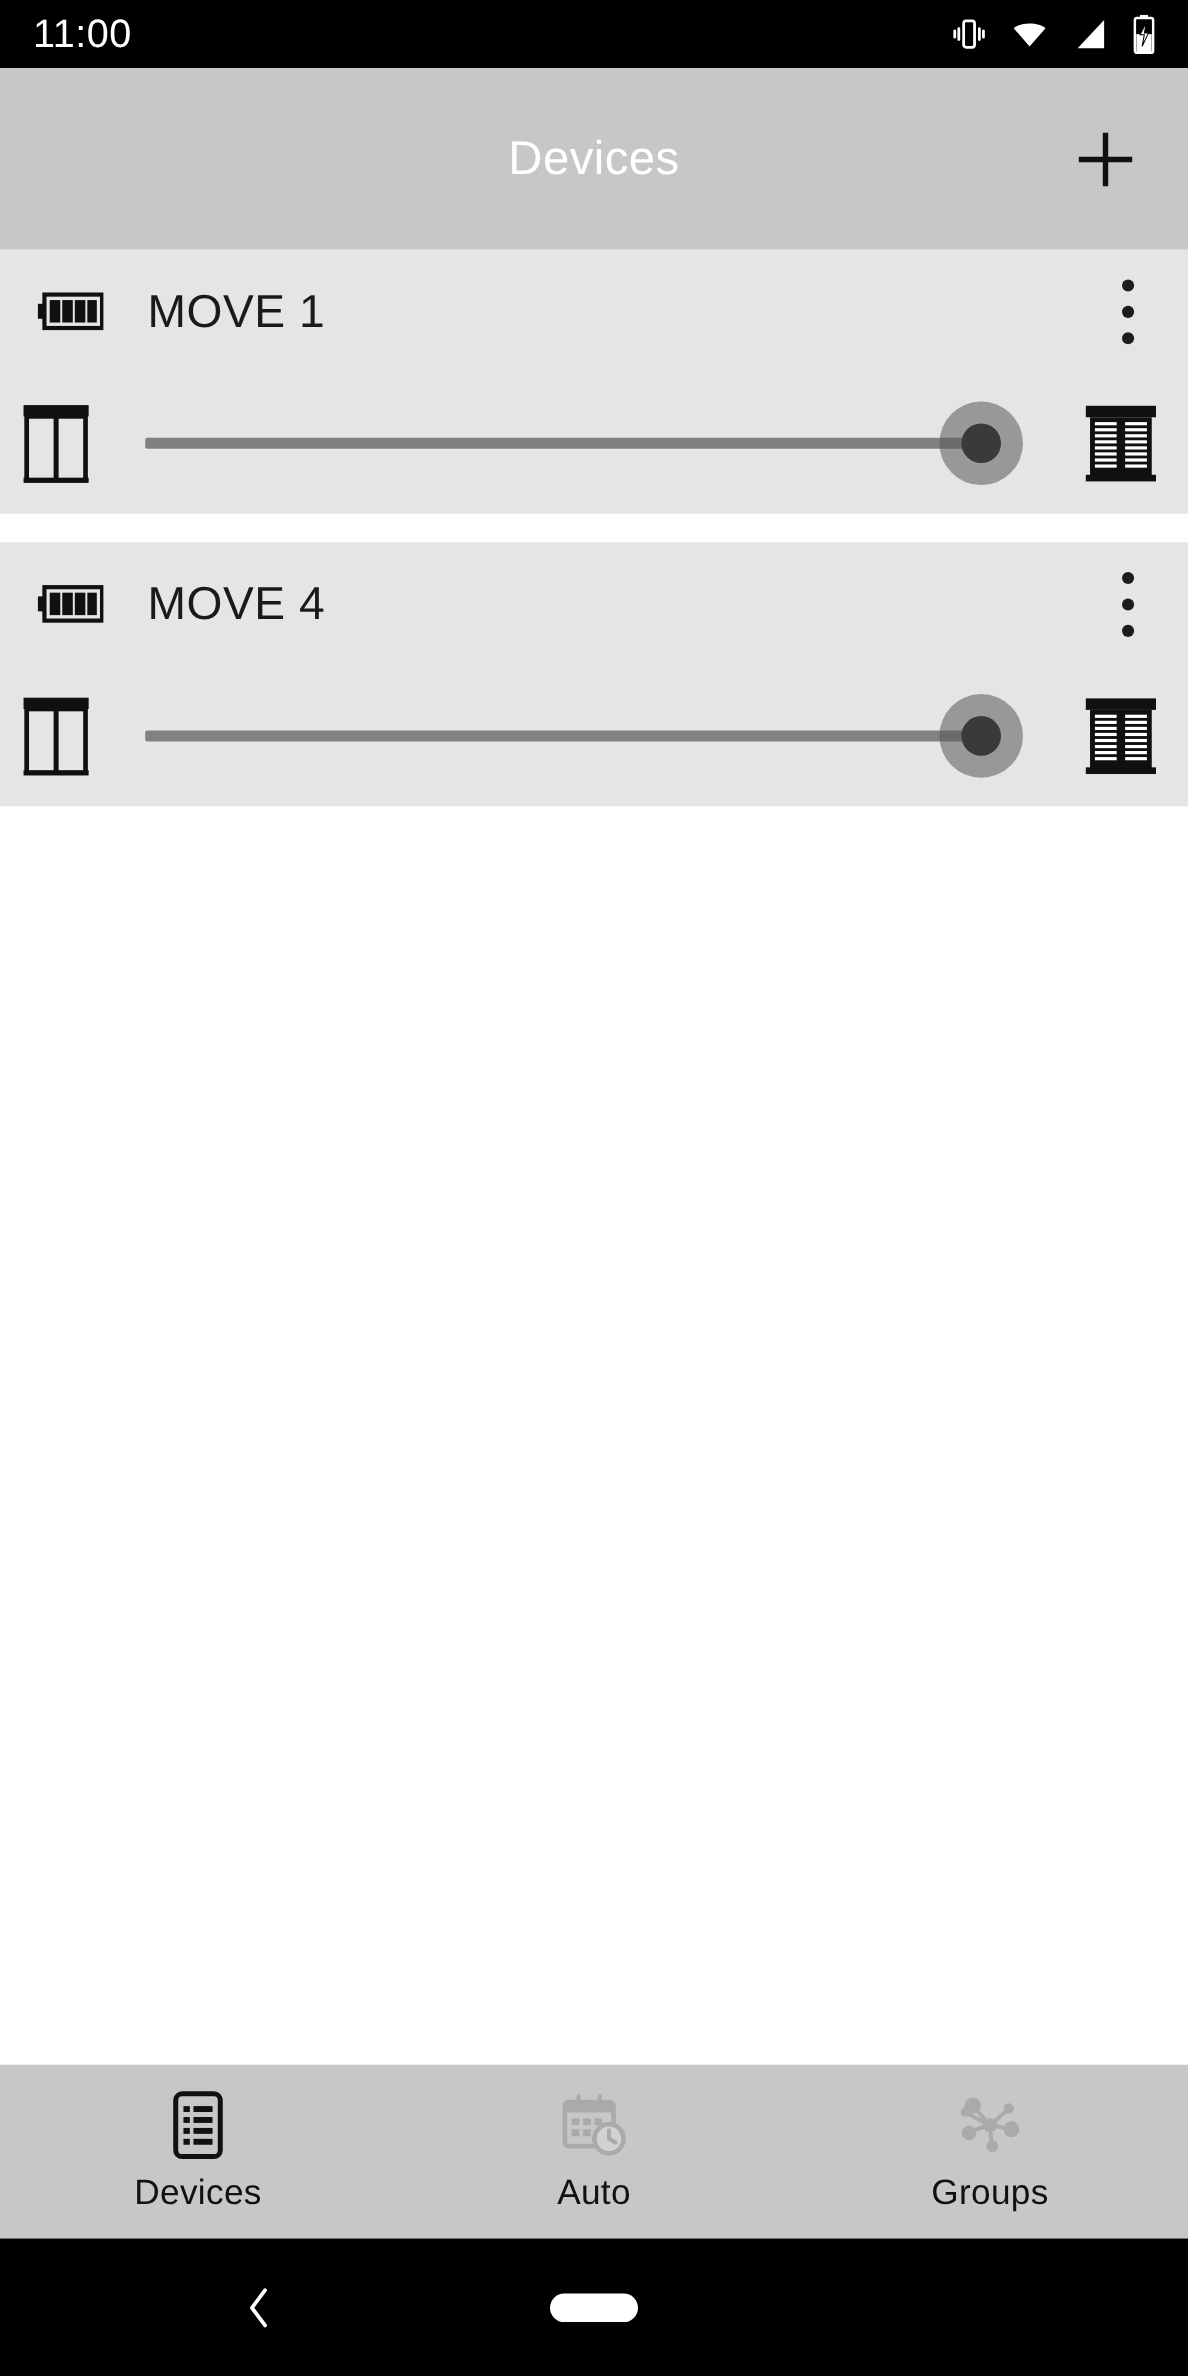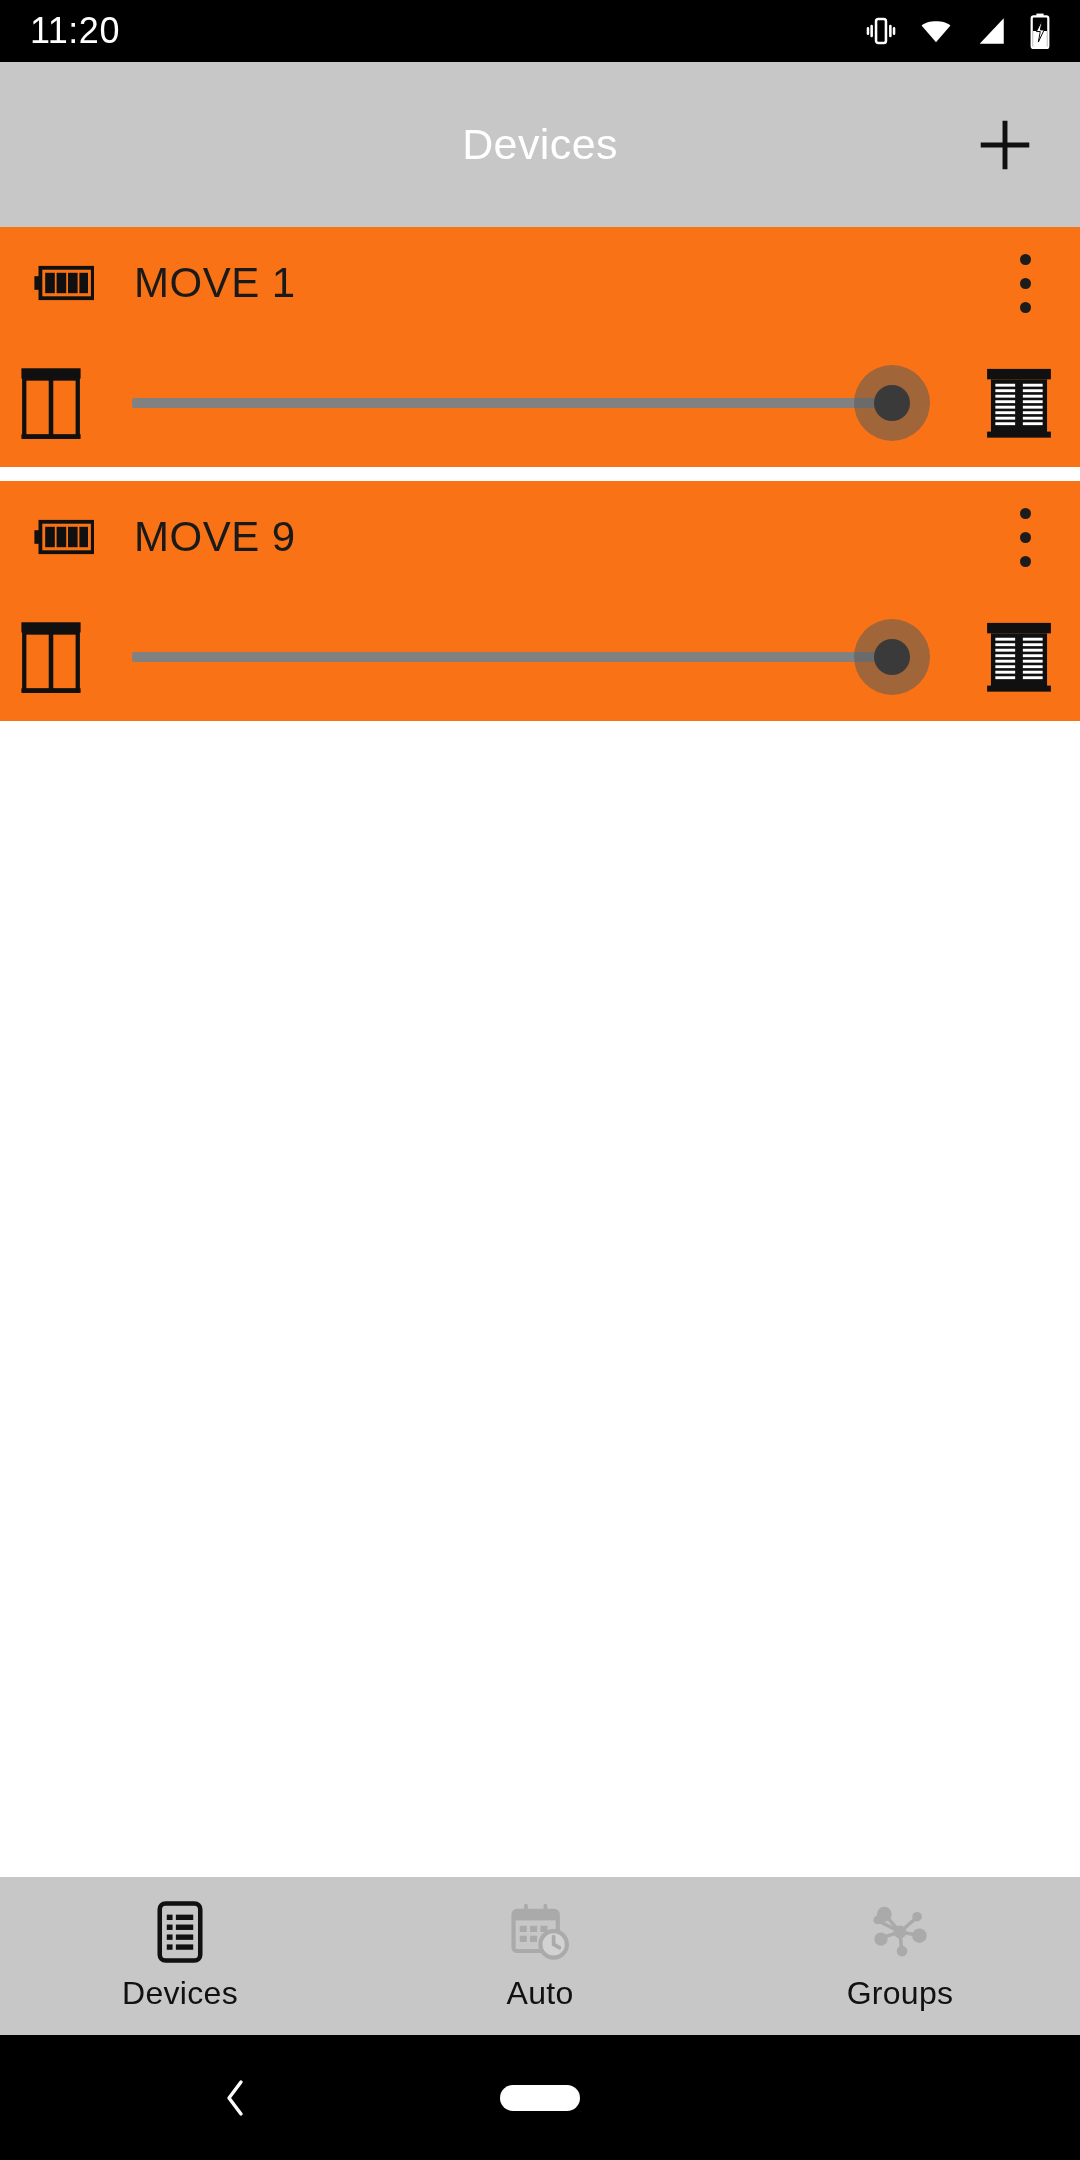--- a/index.html
+++ b/index.html
@@ -29,21 +29,21 @@
     color:#ffffff; font-size:43px; font-weight:400; letter-spacing:.4px;
   }
   .appbar-add {
     position:absolute; right:0; top:0; width:150px; height:165px;
     display:flex; align-items:center; justify-content:center;
   }
 
   
   .list { position:absolute; top:227px; left:0; width:1080px; }
   .card {
-    background:#f97316; width:1080px; padding:0; margin-bottom:14px;
+    background:#e5e5e5; width:1080px; padding:0; margin-bottom:26px;
   }
   .card-head {
     height:112px; display:flex; align-items:center; padding:0 0 0 34px;
   }
   .battery-icon { width:60px; height:40px; flex:0 0 auto; }
   .device-name {
     margin-left:40px; font-size:42px; color:#1a1a1a; letter-spacing:.5px;
   }
   .overflow-btn {
     margin-left:auto; width:110px; height:112px;
@@ -96,21 +96,21 @@
     position:absolute; left:50%; top:50%; transform:translate(-50%,-50%);
     width:80px; height:26px; border-radius:13px; background:#ffffff;
   }
 </style>
 </head>
 <body>
 
 <div id="screen">
 
   <div class="statusbar">
-    <span class="status-clock">11:20</span>
+    <span class="status-clock">11:00</span>
     <span class="status-icons">
 
       <svg class="si" width="34" height="34" viewBox="0 0 24 24">
         <rect x="8.5" y="3.5" width="7" height="17" rx="1.6" fill="none" stroke="#fff" stroke-width="1.8"></rect>
         <path d="M5.4 8.5v7M2.8 10v4M18.6 8.5v7M21.2 10v4" stroke="#fff" stroke-width="1.8" stroke-linecap="round"></path>
       </svg>
 
       <svg class="si" width="36" height="34" viewBox="0 0 24 24">
         <path d="M1.8 8.2 C6 4.2 18 4.2 22.2 8.2 L12 20 Z" fill="#fff"></path>
       </svg>
@@ -202,21 +202,21 @@
     <div class="card">
       <div class="card-head">
         <svg class="battery-icon" viewBox="0 0 30 18">
           <rect x="0.2" y="5.6" width="3.2" height="6.8" fill="#101010"></rect>
           <rect x="3.2" y="1.4" width="26.2" height="15.2" fill="none" stroke="#101010" stroke-width="1.9"></rect>
           <rect x="5.6" y="3.9" width="4.8" height="10.2" fill="#101010"></rect>
           <rect x="11.3" y="3.9" width="4.8" height="10.2" fill="#101010"></rect>
           <rect x="17" y="3.9" width="4.8" height="10.2" fill="#101010"></rect>
           <rect x="22.7" y="3.9" width="4.3" height="10.2" fill="#101010"></rect>
         </svg>
-        <span class="device-name">MOVE 9</span>
+        <span class="device-name">MOVE 4</span>
         <div class="overflow-btn">
           <span class="dots">
             <i class="dot"></i>
               <i class="dot"></i>
               <i class="dot"></i>
           </span>
         </div>
       </div>
       <div class="card-slider">
         <svg class="blind-icon" viewBox="0 0 22 26">

